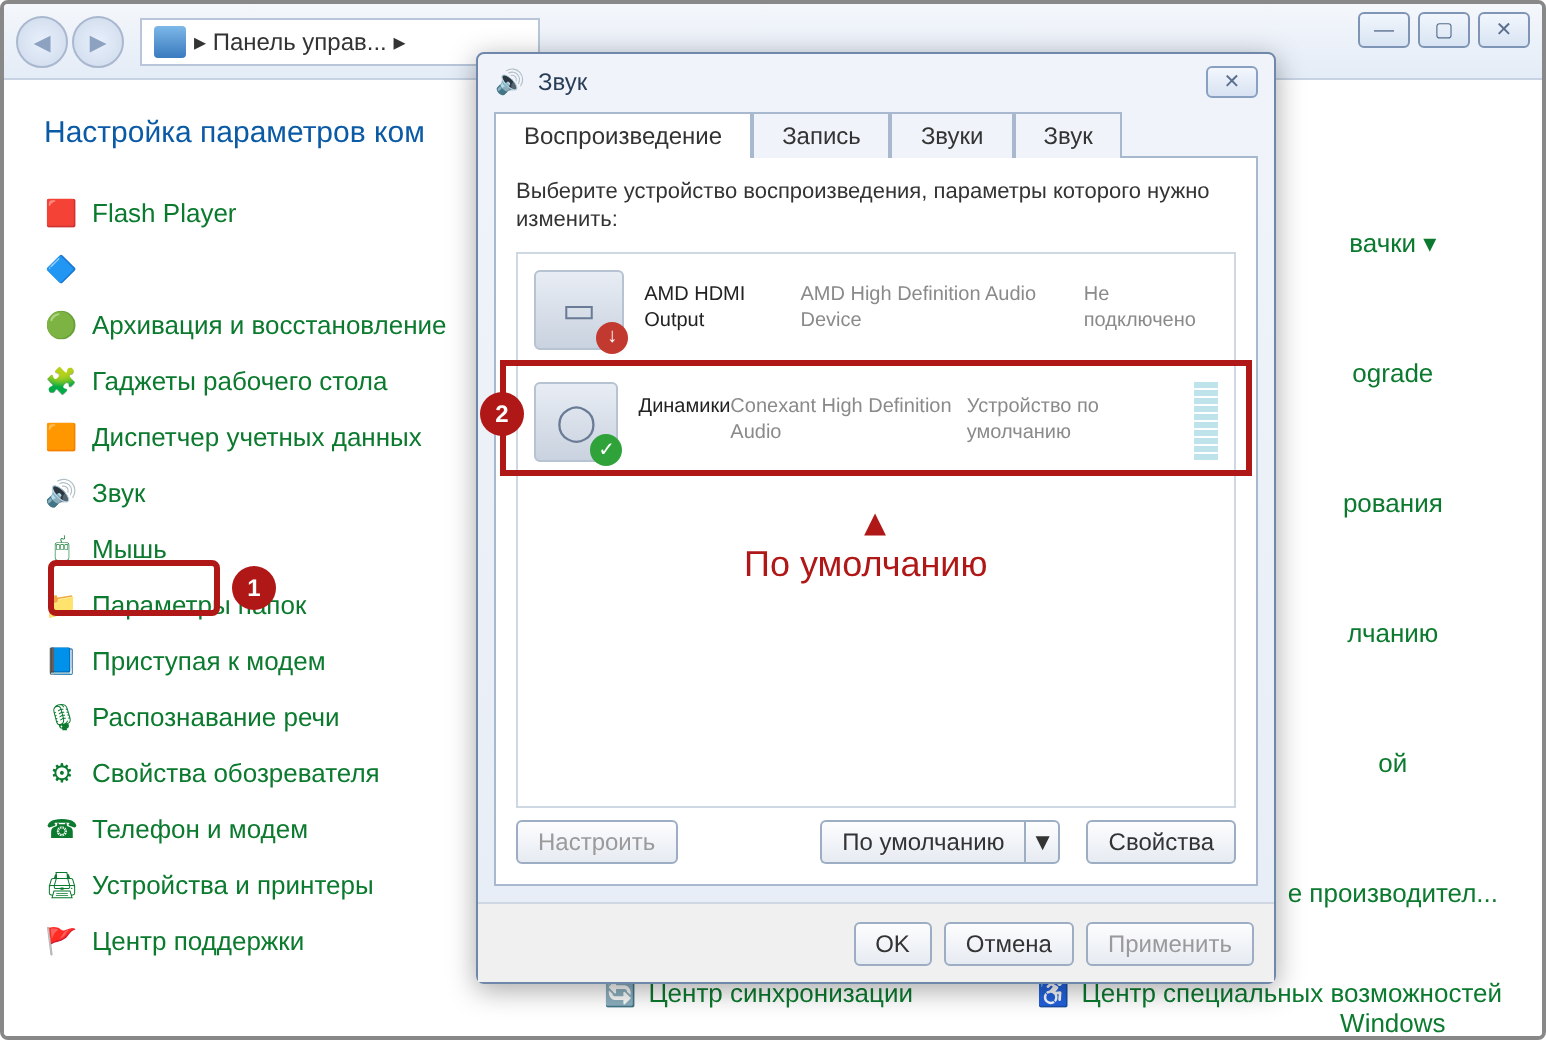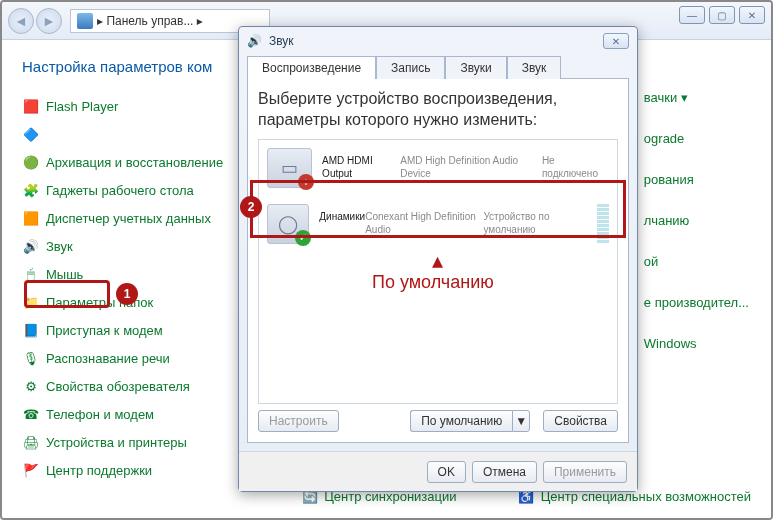--- a/index.html
+++ b/index.html
@@ -31,21 +31,21 @@
 
 .dialog { position: absolute; left: 236px; top: 24px; width: 400px; height: 466px; background: linear-gradient(#f0f4fa,#e7edf6); border: 1px solid #6f87aa; border-radius: 4px; box-shadow: 0 3px 14px rgba(0,0,0,.35); z-index: 50; display: flex; flex-direction: column; }
 .dlg-title { height: 28px; display: flex; align-items: center; padding: 0 8px; font-size: 12px; color: #2a3d57; }
 .dlg-title .spk { width: 16px; height: 16px; margin-right: 6px; display:flex; align-items:center; justify-content:center; }
 .dlg-close { margin-left: auto; width: 26px; height: 16px; border: 1px solid #89a0c1; border-radius: 3px; background: linear-gradient(#f3f7fd,#d7e2f2); display: flex; align-items: center; justify-content: center; font-size: 10px; color: #5a6f8f; }
 
 .tabs { display: flex; padding: 0 8px; gap: 0; }
 .tab { padding: 4px 14px; font-size: 12px; background: #f0f4fa; border: 1px solid #a8b8cf; border-bottom: none; color: #333; position: relative; top: 1px; }
 .tab.active { background: #fff; z-index: 2; }
 .tab-body { flex: 1; margin: 0 8px 8px 8px; background: #fff; border: 1px solid #a8b8cf; padding: 10px; display: flex; flex-direction: column; }
-.instr { font-size: 16px; color: #333; margin-bottom: 8px; line-height: 1.3; }
+.instr { font-size: 11px; color: #333; margin-bottom: 8px; line-height: 1.3; }
 
 .dev-list { border: 1px solid #cfd7e3; flex: 1; overflow: hidden; }
 .dev-item { display: flex; padding: 8px; gap: 10px; align-items: center; }
 .dev-thumb { width: 48px; height: 40px; background: linear-gradient(#e8edf4,#c9d2df); border: 1px solid #b7c2d3; border-radius: 3px; position: relative; display:flex; align-items:center; justify-content:center; font-size:18px; color:#6a7c95; }
 .dev-thumb .overlay { position: absolute; bottom: -3px; right: -3px; width: 16px; height: 16px; border-radius: 50%; display:flex; align-items:center; justify-content:center; font-size: 10px; color:#fff; }
 .ov-red { background:#c23a2f; }
 .ov-green { background:#2fa33a; }
 .dev-text { display: flex; flex-direction: row; font-size: 10px; line-height: 1.25; }
 .dev-name { color: #222; }
 .dev-sub { color: #8a8a8a; }
@@ -63,21 +63,21 @@
 .btn { height: 22px; padding: 0 10px; font-size: 12px; background: linear-gradient(#fdfdfe,#e6ebf2); border: 1px solid #9dadc4; border-radius: 3px; color: #333; display: inline-flex; align-items: center; }
 .btn.disabled { color: #9a9a9a; }
 .btn-split { display: flex; }
 .btn-split .main { border-radius: 3px 0 0 3px; border-right: none; }
 .btn-split .drop { width: 18px; border-radius: 0 3px 3px 0; justify-content: center; padding: 0; }
 
 .dlg-footer { height: 40px; background: #f0f0f0; border-top: 1px solid #cfd7e3; display: flex; align-items: center; justify-content: flex-end; gap: 6px; padding: 0 10px; }
 
 
 .right-hints { position: absolute; right: 22px; top: 88px; display: flex; flex-direction: column; gap: 26px; font-size: 13px; color: #0b7a2e; z-index: 1; }
-.right-hints div { text-align: left; }
+.right-hints div { text-align: center; margin-top: 24px; }
 
 
 .bottom-row { position: absolute; left: 300px; bottom: 14px; right: 20px; display: flex; justify-content: space-between; font-size: 13px; color: #0b7a2e; z-index: 1; }
 .bottom-row .bi { display:flex; align-items:center; gap:6px; }
 </style>
 </head>
 <body>
 
 <div class="main-header">
   <div class="nav-btns">

